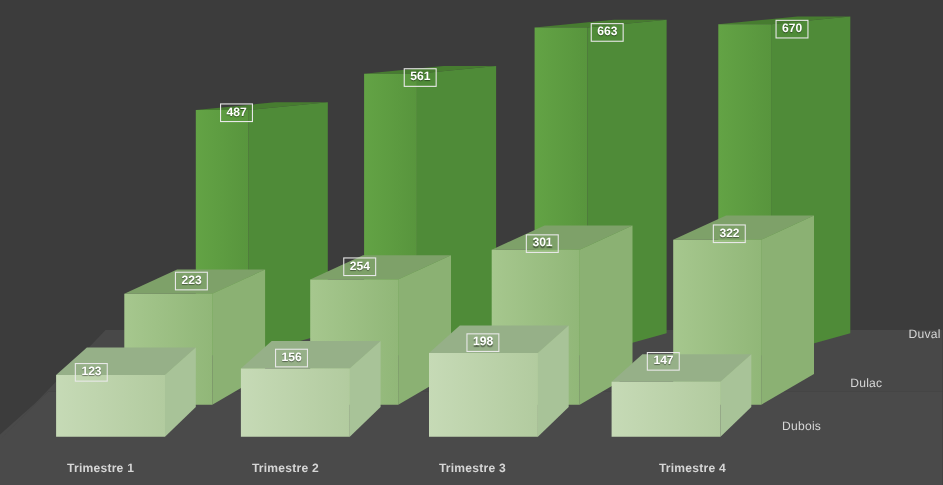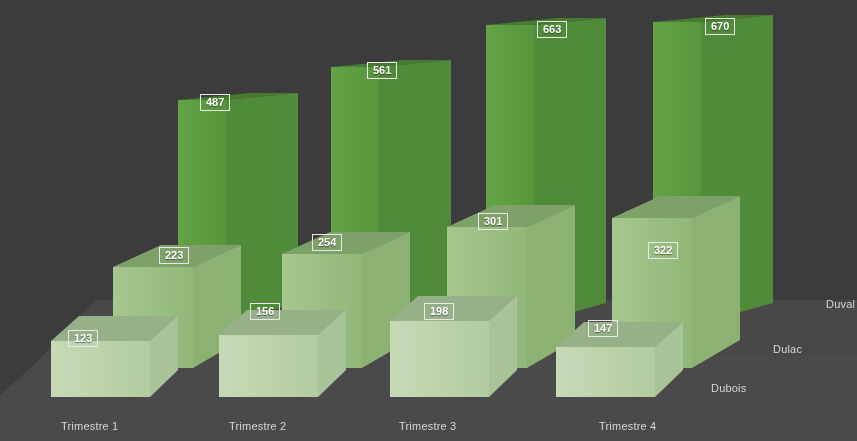--- a/index.html
+++ b/index.html
@@ -6,21 +6,21 @@
   body{
     width:857px;height:441px;overflow:hidden;
     background:#3c3c3c;
     font-family:"Liberation Sans","DejaVu Sans",sans-serif;
   }
   #chart-root{position:relative;width:857px;height:441px;overflow:hidden;}
   svg#chart-svg{position:absolute;left:0;top:0;width:857px;height:441px;display:block;}
 
   .cat-label{
     position:absolute;color:#d6d6d6;font-size:11px;
-    letter-spacing:.2px;white-space:nowrap;
+    letter-spacing:.2px;white-space:nowrap;font-weight:bold;
   }
   .series-label{
     position:absolute;color:#d6d6d6;font-size:11px;
     letter-spacing:.2px;white-space:nowrap;
   }
   .dlabel{
     position:absolute;color:#ffffff;font-size:11px;font-weight:bold;
     border:1px solid #e8e8e8;background:transparent;
     padding:1px 5px 2px 5px;line-height:12px;white-space:nowrap;
     text-shadow:0 1px 1px rgba(0,0,0,.45);
@@ -123,30 +123,30 @@
 
     <g opacity="0.55">
       <line x1="705" y1="322" x2="857" y2="322" stroke="#3f3f3f" stroke-width="0"></line>
     </g>
   </svg>
 
   <div class="dlabel" style="left:68px;top:330px;">123</div>
   <div class="dlabel" style="left:159px;top:247px;">223</div>
   <div class="dlabel" style="left:200px;top:94px;">487</div>
 
-  <div class="dlabel" style="left:250px;top:303px;">156</div>
+  <div class="dlabel" style="left:250px;top:317px;">156</div>
   <div class="dlabel" style="left:312px;top:234px;">254</div>
   <div class="dlabel" style="left:367px;top:62px;">561</div>
 
   <div class="dlabel" style="left:424px;top:303px;">198</div>
   <div class="dlabel" style="left:478px;top:213px;">301</div>
   <div class="dlabel" style="left:537px;top:21px;">663</div>
 
   <div class="dlabel" style="left:588px;top:320px;">147</div>
-  <div class="dlabel" style="left:648px;top:204px;margin-top:38px;">322</div>
+  <div class="dlabel" style="left:648px;top:204px;">322</div>
   <div class="dlabel" style="left:705px;top:18px;">670</div>
 
   <div class="cat-label" style="left:61px;top:420px;">Trimestre 1</div>
   <div class="cat-label" style="left:229px;top:420px;text-align:center;">Trimestre 2</div>
   <div class="cat-label" style="left:399px;top:420px;">Trimestre 3</div>
   <div class="cat-label" style="left:565px;top:420px;margin-left:34px;">Trimestre 4</div>
 
   <div class="series-label" style="left:711px;top:382px;">Dubois</div>
   <div class="series-label" style="left:773px;top:343px;">Dulac</div>
   <div class="series-label" style="left:826px;top:298px;">Duval</div>

